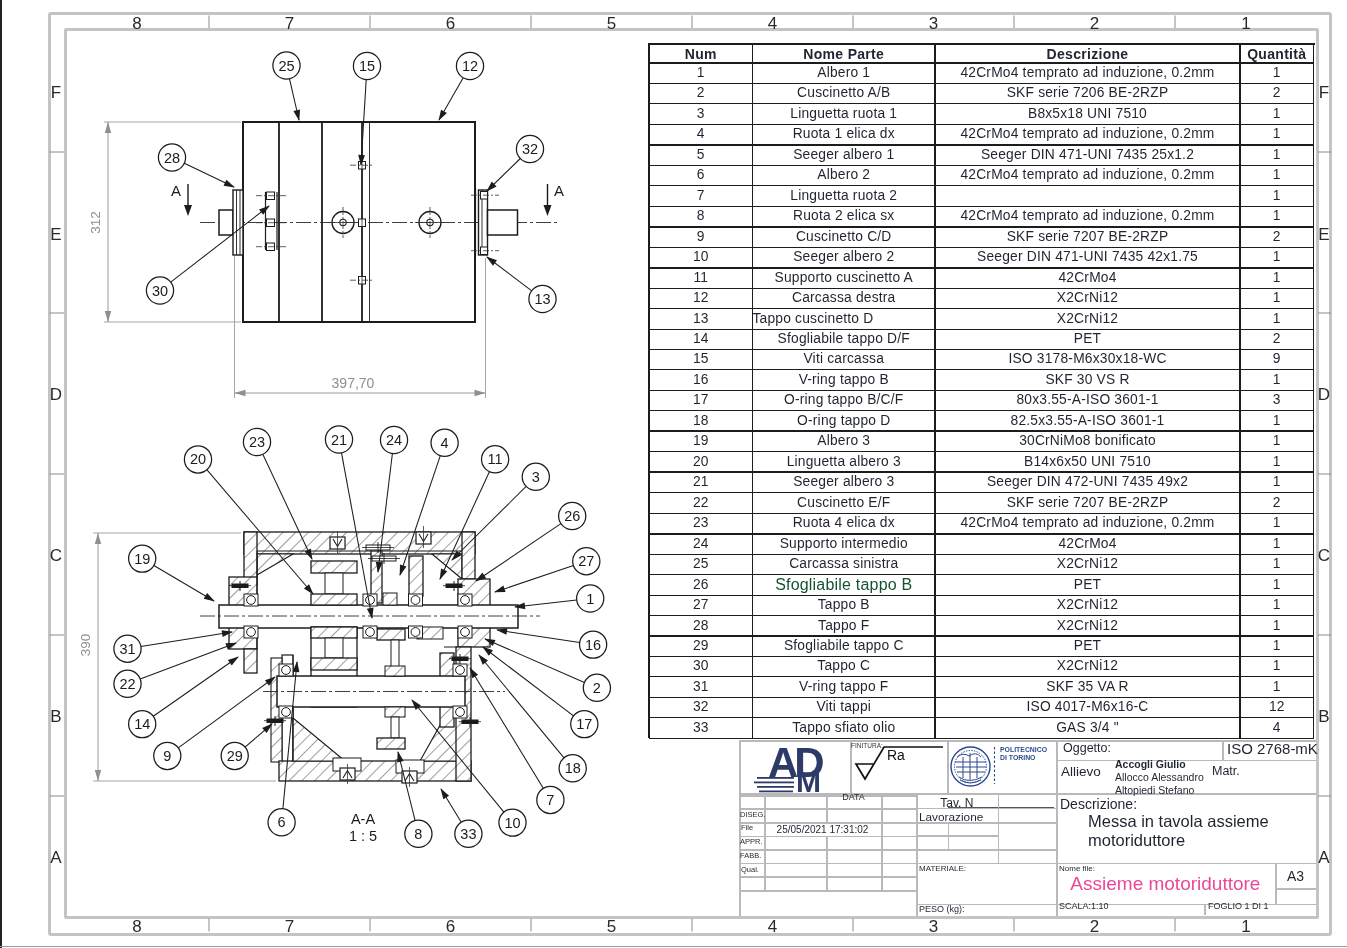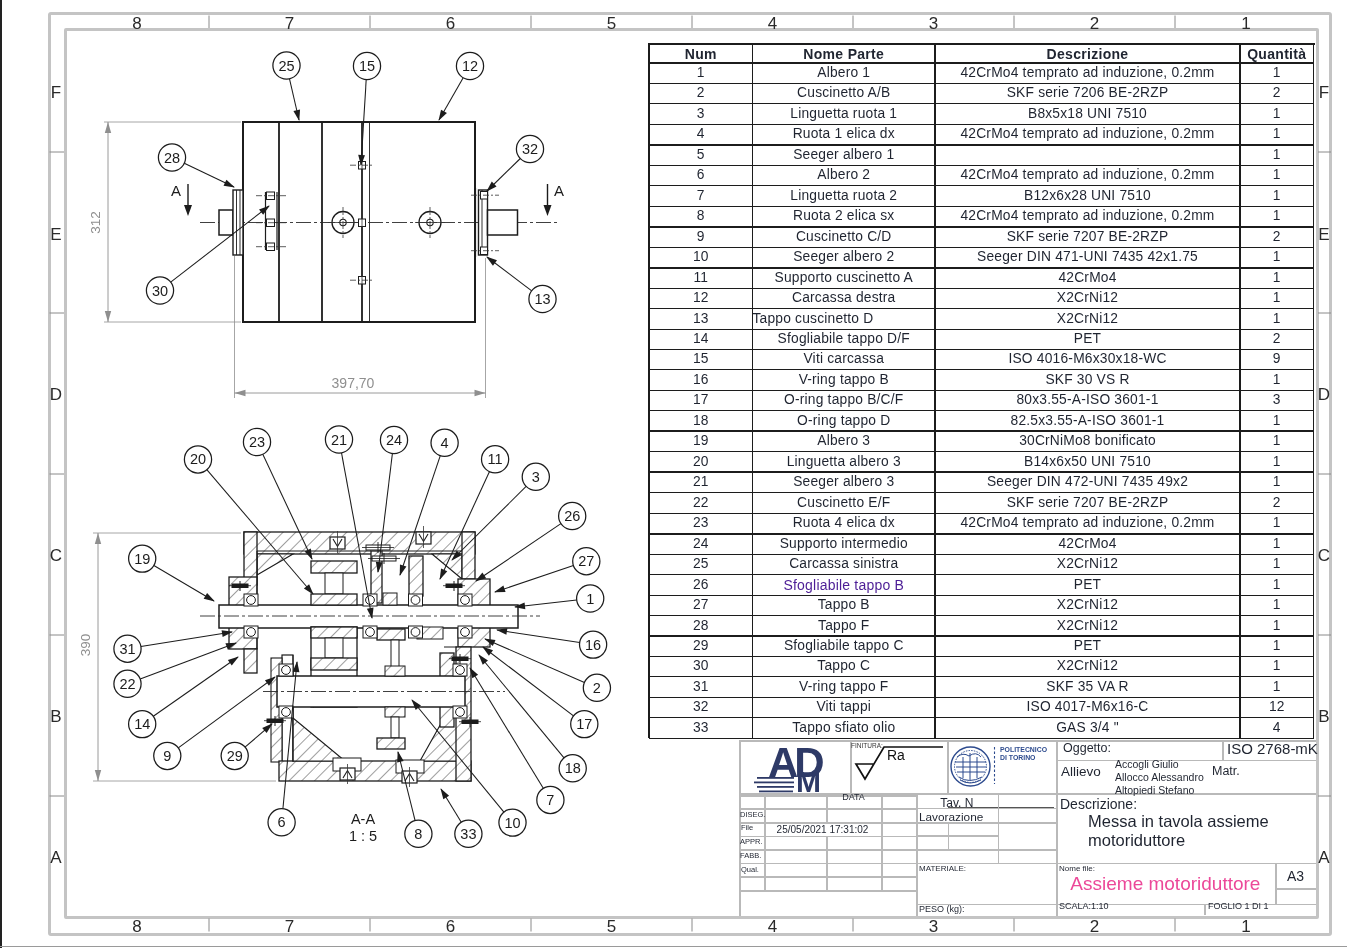--- a/index.html
+++ b/index.html
@@ -511,30 +511,30 @@
 <div style="position:absolute;left:935px;top:103.93px;width:305px;height:20.46px;line-height:20.46px;text-align:center;font-size:13.8px;letter-spacing:0.2px;color:#1f2430;white-space:nowrap;overflow:hidden">B8x5x18 UNI 7510</div>
 <div style="position:absolute;left:1240px;top:103.93px;width:73.5px;height:20.46px;line-height:20.46px;text-align:center;font-size:13.8px;letter-spacing:0.2px;color:#1f2430;white-space:nowrap;overflow:hidden">1</div>
 
 <div style="position:absolute;left:649px;top:124.39px;width:103.5px;height:20.46px;line-height:20.46px;text-align:center;font-size:13.8px;letter-spacing:0.2px;color:#1f2430;white-space:nowrap;overflow:hidden">4</div>
 <div style="position:absolute;left:752.5px;top:124.39px;width:182.5px;height:20.46px;line-height:20.46px;text-align:center;font-size:13.8px;letter-spacing:0.2px;color:#1f2430;white-space:nowrap;overflow:hidden">Ruota 1 elica dx</div>
 <div style="position:absolute;left:935px;top:124.39px;width:305px;height:20.46px;line-height:20.46px;text-align:center;font-size:13.8px;letter-spacing:0.2px;color:#1f2430;white-space:nowrap;overflow:hidden">42CrMo4 temprato ad induzione, 0.2mm</div>
 <div style="position:absolute;left:1240px;top:124.39px;width:73.5px;height:20.46px;line-height:20.46px;text-align:center;font-size:13.8px;letter-spacing:0.2px;color:#1f2430;white-space:nowrap;overflow:hidden">1</div>
 
 <div style="position:absolute;left:649px;top:144.85px;width:103.5px;height:20.46px;line-height:20.46px;text-align:center;font-size:13.8px;letter-spacing:0.2px;color:#1f2430;white-space:nowrap;overflow:hidden">5</div>
 <div style="position:absolute;left:752.5px;top:144.85px;width:182.5px;height:20.46px;line-height:20.46px;text-align:center;font-size:13.8px;letter-spacing:0.2px;color:#1f2430;white-space:nowrap;overflow:hidden">Seeger albero 1</div>
+<div style="position:absolute;left:935px;top:144.85px;width:305px;height:20.46px;line-height:20.46px;text-align:center;font-size:13.8px;letter-spacing:0.2px;color:#1f2430;white-space:nowrap;overflow:hidden">Seeger DIN 471-UNI 7435 25x1.2</div>
 <div style="position:absolute;left:1240px;top:144.85px;width:73.5px;height:20.46px;line-height:20.46px;text-align:center;font-size:13.8px;letter-spacing:0.2px;color:#1f2430;white-space:nowrap;overflow:hidden">1</div>
 
 <div style="position:absolute;left:649px;top:165.32px;width:103.5px;height:20.46px;line-height:20.46px;text-align:center;font-size:13.8px;letter-spacing:0.2px;color:#1f2430;white-space:nowrap;overflow:hidden">6</div>
 <div style="position:absolute;left:752.5px;top:165.32px;width:182.5px;height:20.46px;line-height:20.46px;text-align:center;font-size:13.8px;letter-spacing:0.2px;color:#1f2430;white-space:nowrap;overflow:hidden">Albero 2</div>
 <div style="position:absolute;left:935px;top:165.32px;width:305px;height:20.46px;line-height:20.46px;text-align:center;font-size:13.8px;letter-spacing:0.2px;color:#1f2430;white-space:nowrap;overflow:hidden">42CrMo4 temprato ad induzione, 0.2mm</div>
 <div style="position:absolute;left:1240px;top:165.32px;width:73.5px;height:20.46px;line-height:20.46px;text-align:center;font-size:13.8px;letter-spacing:0.2px;color:#1f2430;white-space:nowrap;overflow:hidden">1</div>
 
 <div style="position:absolute;left:649px;top:185.78px;width:103.5px;height:20.46px;line-height:20.46px;text-align:center;font-size:13.8px;letter-spacing:0.2px;color:#1f2430;white-space:nowrap;overflow:hidden">7</div>
 <div style="position:absolute;left:752.5px;top:185.78px;width:182.5px;height:20.46px;line-height:20.46px;text-align:center;font-size:13.8px;letter-spacing:0.2px;color:#1f2430;white-space:nowrap;overflow:hidden">Linguetta ruota 2</div>
-<div style="position:absolute;left:935px;top:185.78px;width:305px;height:20.46px;line-height:20.46px;text-align:center;font-size:13.8px;letter-spacing:0.2px;color:#1f2430;white-space:nowrap;overflow:hidden">B12x6x28 UNI 7510</div>
 <div style="position:absolute;left:1240px;top:185.78px;width:73.5px;height:20.46px;line-height:20.46px;text-align:center;font-size:13.8px;letter-spacing:0.2px;color:#1f2430;white-space:nowrap;overflow:hidden">1</div>
 
 <div style="position:absolute;left:649px;top:206.25px;width:103.5px;height:20.46px;line-height:20.46px;text-align:center;font-size:13.8px;letter-spacing:0.2px;color:#1f2430;white-space:nowrap;overflow:hidden">8</div>
 <div style="position:absolute;left:752.5px;top:206.25px;width:182.5px;height:20.46px;line-height:20.46px;text-align:center;font-size:13.8px;letter-spacing:0.2px;color:#1f2430;white-space:nowrap;overflow:hidden">Ruota 2 elica sx</div>
 <div style="position:absolute;left:935px;top:206.25px;width:305px;height:20.46px;line-height:20.46px;text-align:center;font-size:13.8px;letter-spacing:0.2px;color:#1f2430;white-space:nowrap;overflow:hidden">42CrMo4 temprato ad induzione, 0.2mm</div>
 <div style="position:absolute;left:1240px;top:206.25px;width:73.5px;height:20.46px;line-height:20.46px;text-align:center;font-size:13.8px;letter-spacing:0.2px;color:#1f2430;white-space:nowrap;overflow:hidden">1</div>
 
 <div style="position:absolute;left:649px;top:226.71px;width:103.5px;height:20.46px;line-height:20.46px;text-align:center;font-size:13.8px;letter-spacing:0.2px;color:#1f2430;white-space:nowrap;overflow:hidden">9</div>
 <div style="position:absolute;left:752.5px;top:226.71px;width:182.5px;height:20.46px;line-height:20.46px;text-align:center;font-size:13.8px;letter-spacing:0.2px;color:#1f2430;white-space:nowrap;overflow:hidden">Cuscinetto C/D</div>
 <div style="position:absolute;left:935px;top:226.71px;width:305px;height:20.46px;line-height:20.46px;text-align:center;font-size:13.8px;letter-spacing:0.2px;color:#1f2430;white-space:nowrap;overflow:hidden">SKF serie 7207 BE-2RZP</div>
@@ -560,21 +560,21 @@
 <div style="position:absolute;left:935px;top:308.56px;width:305px;height:20.46px;line-height:20.46px;text-align:center;font-size:13.8px;letter-spacing:0.2px;color:#1f2430;white-space:nowrap;overflow:hidden">X2CrNi12</div>
 <div style="position:absolute;left:1240px;top:308.56px;width:73.5px;height:20.46px;line-height:20.46px;text-align:center;font-size:13.8px;letter-spacing:0.2px;color:#1f2430;white-space:nowrap;overflow:hidden">1</div>
 
 <div style="position:absolute;left:649px;top:329.03px;width:103.5px;height:20.46px;line-height:20.46px;text-align:center;font-size:13.8px;letter-spacing:0.2px;color:#1f2430;white-space:nowrap;overflow:hidden">14</div>
 <div style="position:absolute;left:752.5px;top:329.03px;width:182.5px;height:20.46px;line-height:20.46px;text-align:center;font-size:13.8px;letter-spacing:0.2px;color:#1f2430;white-space:nowrap;overflow:hidden">Sfogliabile tappo D/F</div>
 <div style="position:absolute;left:935px;top:329.03px;width:305px;height:20.46px;line-height:20.46px;text-align:center;font-size:13.8px;letter-spacing:0.2px;color:#1f2430;white-space:nowrap;overflow:hidden">PET</div>
 <div style="position:absolute;left:1240px;top:329.03px;width:73.5px;height:20.46px;line-height:20.46px;text-align:center;font-size:13.8px;letter-spacing:0.2px;color:#1f2430;white-space:nowrap;overflow:hidden">2</div>
 
 <div style="position:absolute;left:649px;top:349.49px;width:103.5px;height:20.46px;line-height:20.46px;text-align:center;font-size:13.8px;letter-spacing:0.2px;color:#1f2430;white-space:nowrap;overflow:hidden">15</div>
 <div style="position:absolute;left:752.5px;top:349.49px;width:182.5px;height:20.46px;line-height:20.46px;text-align:center;font-size:13.8px;letter-spacing:0.2px;color:#1f2430;white-space:nowrap;overflow:hidden">Viti carcassa</div>
-<div style="position:absolute;left:935px;top:349.49px;width:305px;height:20.46px;line-height:20.46px;text-align:center;font-size:13.8px;letter-spacing:0.2px;color:#1f2430;white-space:nowrap;overflow:hidden">ISO 4016-M6x30x18-WC</div>
+<div style="position:absolute;left:935px;top:349.49px;width:305px;height:20.46px;line-height:20.46px;text-align:center;font-size:13.8px;letter-spacing:0.2px;color:#1f2430;white-space:nowrap;overflow:hidden">ISO 3178-M6x30x18-WC</div>
 <div style="position:absolute;left:1240px;top:349.49px;width:73.5px;height:20.46px;line-height:20.46px;text-align:center;font-size:13.8px;letter-spacing:0.2px;color:#1f2430;white-space:nowrap;overflow:hidden">9</div>
 
 <div style="position:absolute;left:649px;top:369.95px;width:103.5px;height:20.46px;line-height:20.46px;text-align:center;font-size:13.8px;letter-spacing:0.2px;color:#1f2430;white-space:nowrap;overflow:hidden">16</div>
 <div style="position:absolute;left:752.5px;top:369.95px;width:182.5px;height:20.46px;line-height:20.46px;text-align:center;font-size:13.8px;letter-spacing:0.2px;color:#1f2430;white-space:nowrap;overflow:hidden">V-ring tappo B</div>
 <div style="position:absolute;left:935px;top:369.95px;width:305px;height:20.46px;line-height:20.46px;text-align:center;font-size:13.8px;letter-spacing:0.2px;color:#1f2430;white-space:nowrap;overflow:hidden">SKF 30 VS R</div>
 <div style="position:absolute;left:1240px;top:369.95px;width:73.5px;height:20.46px;line-height:20.46px;text-align:center;font-size:13.8px;letter-spacing:0.2px;color:#1f2430;white-space:nowrap;overflow:hidden">1</div>
 
 <div style="position:absolute;left:649px;top:390.42px;width:103.5px;height:20.46px;line-height:20.46px;text-align:center;font-size:13.8px;letter-spacing:0.2px;color:#1f2430;white-space:nowrap;overflow:hidden">17</div>
 <div style="position:absolute;left:752.5px;top:390.42px;width:182.5px;height:20.46px;line-height:20.46px;text-align:center;font-size:13.8px;letter-spacing:0.2px;color:#1f2430;white-space:nowrap;overflow:hidden">O-ring tappo B/C/F</div>
 <div style="position:absolute;left:935px;top:390.42px;width:305px;height:20.46px;line-height:20.46px;text-align:center;font-size:13.8px;letter-spacing:0.2px;color:#1f2430;white-space:nowrap;overflow:hidden">80x3.55-A-ISO 3601-1</div>
@@ -614,21 +614,21 @@
 <div style="position:absolute;left:752.5px;top:533.66px;width:182.5px;height:20.46px;line-height:20.46px;text-align:center;font-size:13.8px;letter-spacing:0.2px;color:#1f2430;white-space:nowrap;overflow:hidden">Supporto intermedio</div>
 <div style="position:absolute;left:935px;top:533.66px;width:305px;height:20.46px;line-height:20.46px;text-align:center;font-size:13.8px;letter-spacing:0.2px;color:#1f2430;white-space:nowrap;overflow:hidden">42CrMo4</div>
 <div style="position:absolute;left:1240px;top:533.66px;width:73.5px;height:20.46px;line-height:20.46px;text-align:center;font-size:13.8px;letter-spacing:0.2px;color:#1f2430;white-space:nowrap;overflow:hidden">1</div>
 
 <div style="position:absolute;left:649px;top:554.13px;width:103.5px;height:20.46px;line-height:20.46px;text-align:center;font-size:13.8px;letter-spacing:0.2px;color:#1f2430;white-space:nowrap;overflow:hidden">25</div>
 <div style="position:absolute;left:752.5px;top:554.13px;width:182.5px;height:20.46px;line-height:20.46px;text-align:center;font-size:13.8px;letter-spacing:0.2px;color:#1f2430;white-space:nowrap;overflow:hidden">Carcassa sinistra</div>
 <div style="position:absolute;left:935px;top:554.13px;width:305px;height:20.46px;line-height:20.46px;text-align:center;font-size:13.8px;letter-spacing:0.2px;color:#1f2430;white-space:nowrap;overflow:hidden">X2CrNi12</div>
 <div style="position:absolute;left:1240px;top:554.13px;width:73.5px;height:20.46px;line-height:20.46px;text-align:center;font-size:13.8px;letter-spacing:0.2px;color:#1f2430;white-space:nowrap;overflow:hidden">1</div>
 
 <div style="position:absolute;left:649px;top:574.59px;width:103.5px;height:20.46px;line-height:20.46px;text-align:center;font-size:13.8px;letter-spacing:0.2px;color:#1f2430;white-space:nowrap;overflow:hidden">26</div>
-<div style="position:absolute;left:752.5px;top:574.59px;width:182.5px;height:20.46px;line-height:20.46px;text-align:center;font-size:14px;letter-spacing:0.2px;color:#4c1d95;white-space:nowrap;overflow:hidden">Sfogliabile tappo B</div>
+<div style="position:absolute;left:752.5px;top:574.59px;width:182.5px;height:20.46px;line-height:20.46px;text-align:center;font-size:16px;letter-spacing:0.2px;color:#14532d;white-space:nowrap;overflow:hidden">Sfogliabile tappo B</div>
 <div style="position:absolute;left:935px;top:574.59px;width:305px;height:20.46px;line-height:20.46px;text-align:center;font-size:13.8px;letter-spacing:0.2px;color:#1f2430;white-space:nowrap;overflow:hidden">PET</div>
 <div style="position:absolute;left:1240px;top:574.59px;width:73.5px;height:20.46px;line-height:20.46px;text-align:center;font-size:13.8px;letter-spacing:0.2px;color:#1f2430;white-space:nowrap;overflow:hidden">1</div>
 
 <div style="position:absolute;left:649px;top:595.05px;width:103.5px;height:20.46px;line-height:20.46px;text-align:center;font-size:13.8px;letter-spacing:0.2px;color:#1f2430;white-space:nowrap;overflow:hidden">27</div>
 <div style="position:absolute;left:752.5px;top:595.05px;width:182.5px;height:20.46px;line-height:20.46px;text-align:center;font-size:13.8px;letter-spacing:0.2px;color:#1f2430;white-space:nowrap;overflow:hidden">Tappo B</div>
 <div style="position:absolute;left:935px;top:595.05px;width:305px;height:20.46px;line-height:20.46px;text-align:center;font-size:13.8px;letter-spacing:0.2px;color:#1f2430;white-space:nowrap;overflow:hidden">X2CrNi12</div>
 <div style="position:absolute;left:1240px;top:595.05px;width:73.5px;height:20.46px;line-height:20.46px;text-align:center;font-size:13.8px;letter-spacing:0.2px;color:#1f2430;white-space:nowrap;overflow:hidden">1</div>
 
 <div style="position:absolute;left:649px;top:615.52px;width:103.5px;height:20.46px;line-height:20.46px;text-align:center;font-size:13.8px;letter-spacing:0.2px;color:#1f2430;white-space:nowrap;overflow:hidden">28</div>
 <div style="position:absolute;left:752.5px;top:615.52px;width:182.5px;height:20.46px;line-height:20.46px;text-align:center;font-size:13.8px;letter-spacing:0.2px;color:#1f2430;white-space:nowrap;overflow:hidden">Tappo F</div>
@@ -689,21 +689,21 @@
 <div style="position:absolute;left:947.5px;top:822.2px;width:1.5px;height:26.799999999999955px;background:#b9b9b9"></div>
 <div style="position:absolute;left:916px;top:862.5px;width:400px;height:1.8px;background:#b9b9b9"></div>
 <div style="position:absolute;left:916px;top:903.8px;width:400px;height:1.5px;background:#b9b9b9"></div>
 <div style="position:absolute;left:1275px;top:862.5px;width:1.5px;height:41.299999999999955px;background:#b9b9b9"></div>
 <div style="position:absolute;left:1275px;top:888px;width:41px;height:1.5px;background:#b9b9b9"></div>
 <div style="position:absolute;left:1204px;top:903.8px;width:1.5px;height:11.700000000000045px;background:#b9b9b9"></div>
 <div style="position:absolute;left:851px;top:741.5px;font-size:6.5px;font-weight:normal;color:#333;text-align:left;white-space:nowrap">FINITURA:</div>
 <div style="position:absolute;left:1063px;top:741px;font-size:12.5px;font-weight:normal;color:#1f2430;text-align:left;white-space:nowrap">Oggetto:</div>
 <div style="position:absolute;left:1227px;top:740px;font-size:15px;font-weight:normal;color:#1f2430;text-align:left;white-space:nowrap">ISO 2768-mK</div>
 <div style="position:absolute;left:1061px;top:764px;font-size:13.5px;font-weight:normal;color:#1f2430;text-align:left;white-space:nowrap">Allievo</div>
-<div style="position:absolute;left:1115px;top:758px;font-size:10.5px;font-weight:normal;color:#1f2430;text-align:left;white-space:nowrap">Accogli Giulio</div>
+<div style="position:absolute;left:1115px;top:758px;font-size:10.5px;font-weight:bold;color:#1f2430;text-align:left;white-space:nowrap">Accogli Giulio</div>
 <div style="position:absolute;left:1115px;top:771px;font-size:10.5px;font-weight:normal;color:#1f2430;text-align:left;white-space:nowrap">Allocco Alessandro</div>
 <div style="position:absolute;left:1115px;top:784px;font-size:10.5px;font-weight:normal;color:#1f2430;text-align:left;white-space:nowrap">Altopiedi Stefano</div>
 <div style="position:absolute;left:1212px;top:764px;font-size:12.5px;font-weight:normal;color:#1f2430;text-align:left;white-space:nowrap">Matr.</div>
 <div style="position:absolute;left:1060px;top:796px;font-size:14px;font-weight:normal;color:#1f2430;text-align:left;white-space:nowrap">Descrizione:</div>
 <div style="position:absolute;left:1088px;top:812px;font-size:16.5px;font-weight:normal;color:#1f2430;text-align:center;white-space:nowrap">Messa in tavola assieme</div>
 <div style="position:absolute;left:1088px;top:831px;font-size:16.5px;font-weight:normal;color:#1f2430;text-align:left;white-space:nowrap">motoriduttore</div>
 <div style="position:absolute;left:1059px;top:864px;font-size:8px;font-weight:normal;color:#1f2430;text-align:left;white-space:nowrap">Nome file:</div>
 <div style="position:absolute;left:1055.9px;top:873px;width:219px;font-size:19px;font-weight:normal;color:#ec4899;text-align:center;white-space:nowrap">Assieme motoriduttore</div>
 <div style="position:absolute;left:1275px;top:868px;width:41px;font-size:14px;font-weight:normal;color:#1f2430;text-align:center;white-space:nowrap">A3</div>
 <div style="position:absolute;left:1059px;top:901px;font-size:9px;font-weight:normal;color:#1f2430;text-align:left;white-space:nowrap">SCALA:1:10</div>

